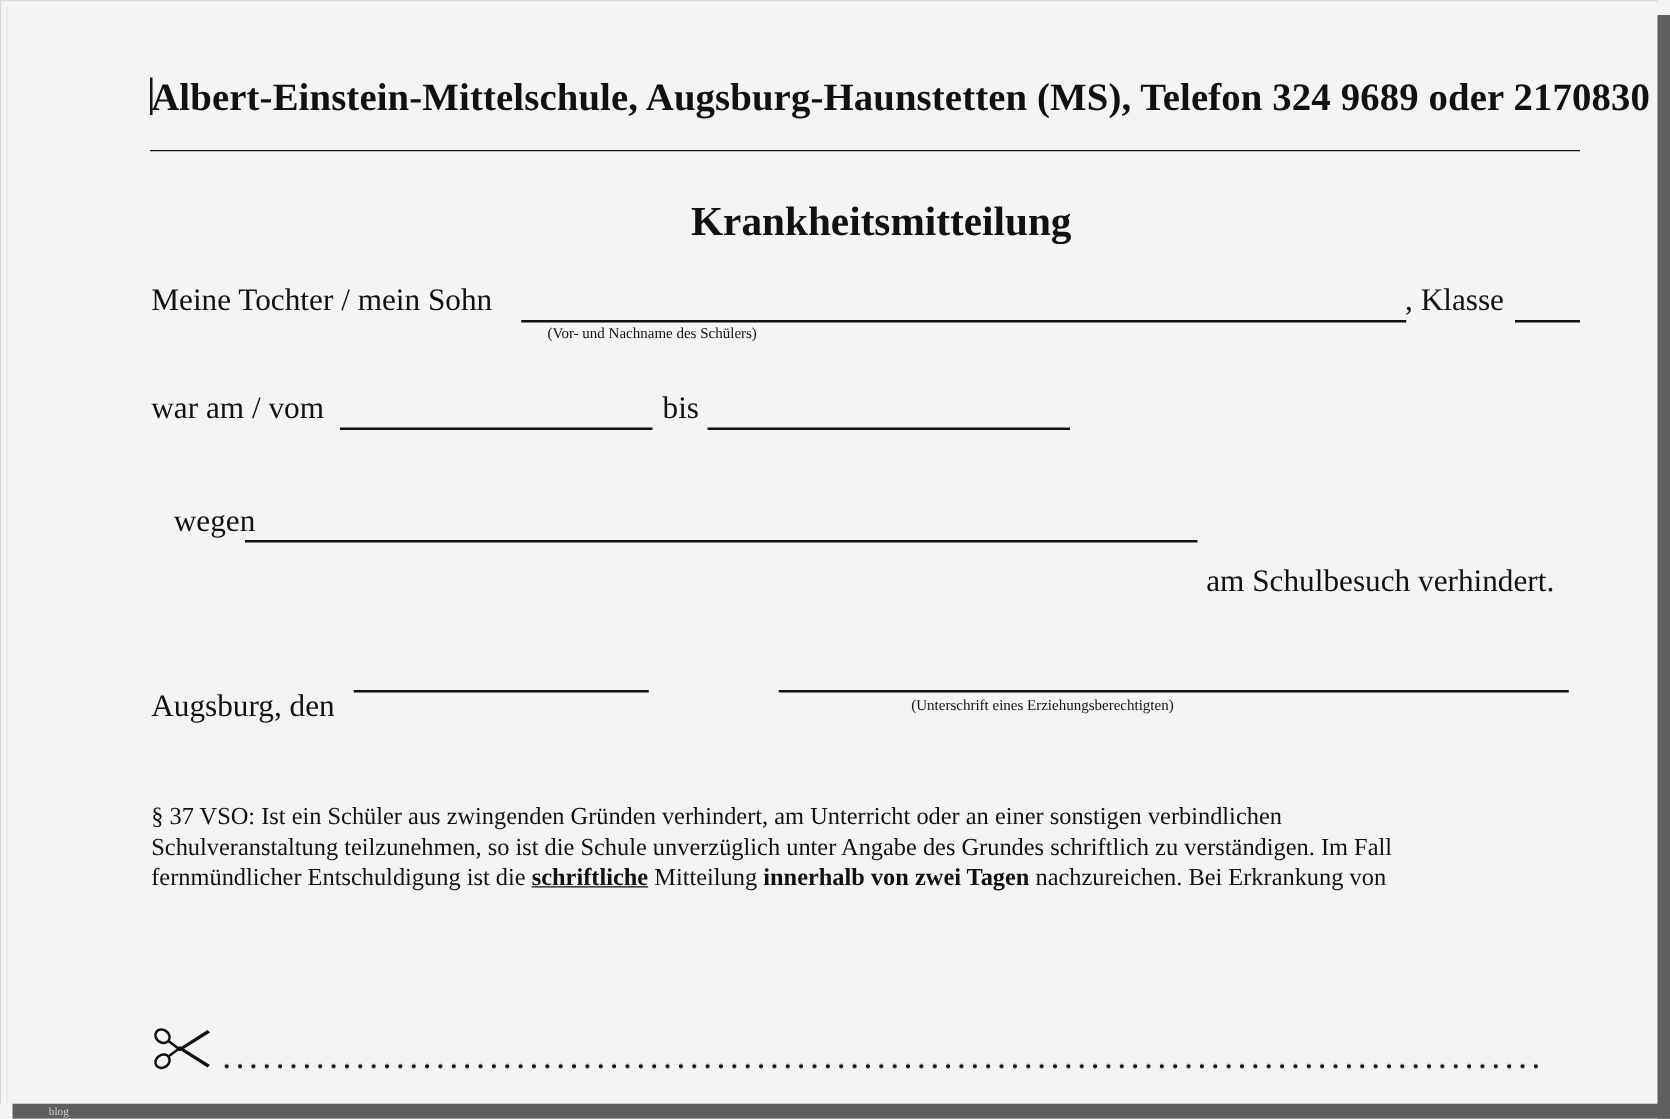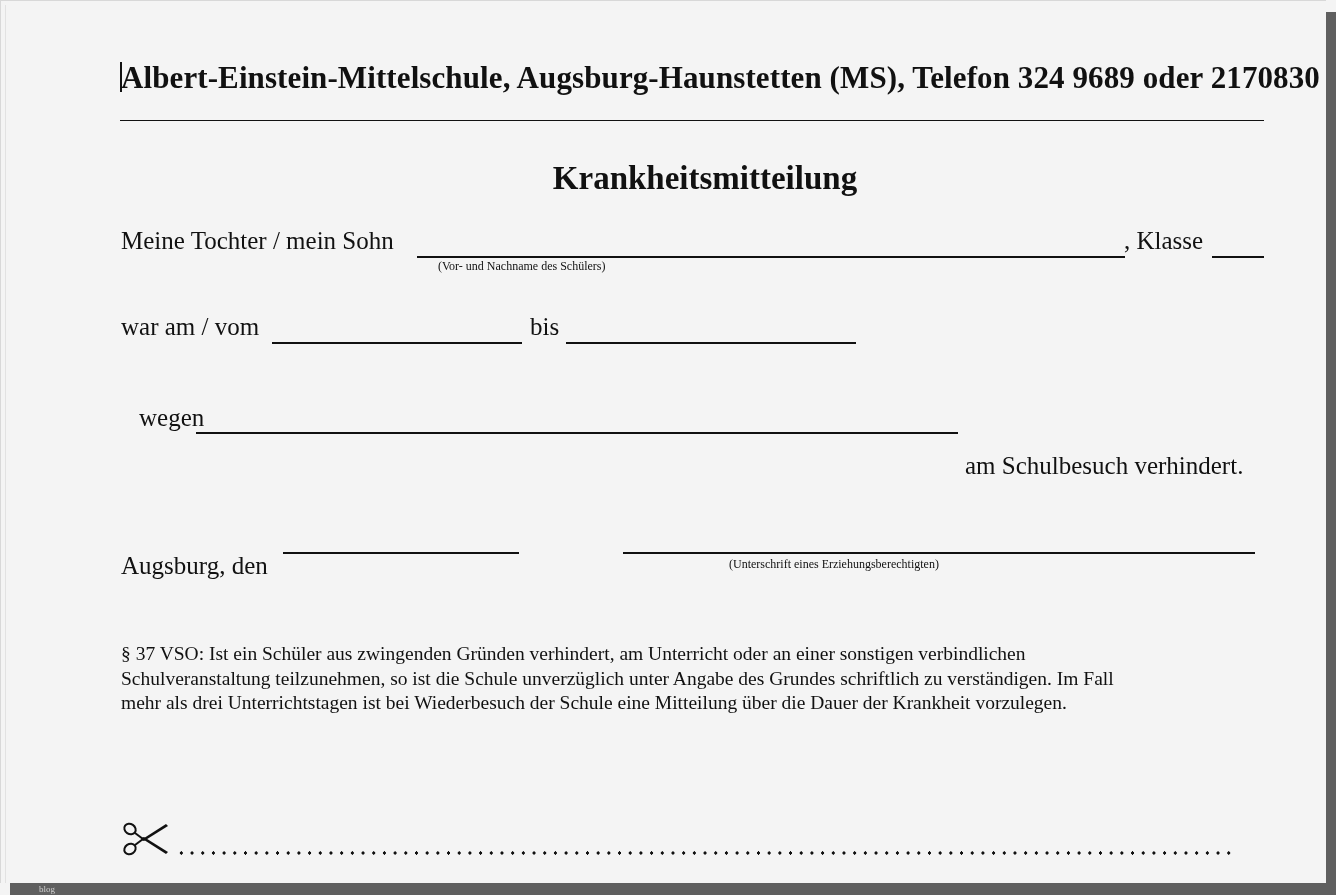--- a/index.html
+++ b/index.html
@@ -98,21 +98,21 @@
 <div class="abs body-text" style="left:965px; top:404px;margin-top:48px;">am Schulbesuch verhindert.</div>
 
 <div class="abs body-text" style="left:121px; top:552px;">Augsburg, den</div>
 <div class="line" style="left:283px; top:552px; width:236px;"></div>
 <div class="line" style="left:623px; top:552px; width:632px;"></div>
 <div class="abs caption" style="left:729px; top:557px;">(Unterschrift eines Erziehungsberechtigten)</div>
 
 <div class="legal">
   <p>§ 37 VSO: Ist ein Schüler aus zwingenden Gründen verhindert, am Unterricht oder an einer sonstigen verbindlichen</p>
   <p>Schulveranstaltung teilzunehmen, so ist die Schule unverzüglich unter Angabe des Grundes schriftlich zu verständigen. Im Fall</p>
-  <p>mehr als drei Unterrichtstagen ist bei Wiederbesuch der Schule eine Mitteilung über die Dauer der Krankheit vorzulegen.</p>
+  <p><span>fernmündlicher Entschuldigung ist die </span><span class="u">schriftliche</span><span> Mitteilung </span><b>innerhalb von zwei Tagen</b><span> nachzureichen. Bei Erkrankung von</span></p>
 </div>
 
 <div class="watermark">blog</div>
 <svg class="scissors" viewBox="0 0 48 38">
   <ellipse cx="8" cy="9" rx="6" ry="5" transform="rotate(35 8 9)" fill="none" stroke="#111" stroke-width="2"></ellipse>
   <ellipse cx="8" cy="29" rx="6" ry="5" transform="rotate(-35 8 29)" fill="none" stroke="#111" stroke-width="2"></ellipse>
   <path d="M13 13 L21 19" stroke="#111" stroke-width="2" fill="none"></path>
   <path d="M13 25 L21 19" stroke="#111" stroke-width="2" fill="none"></path>
   <path d="M19 20 L44 4 L46 6 L22 21 Z" fill="#111"></path>
   <path d="M19 18 L44 34 L46 32 L22 17 Z" fill="#111"></path>

